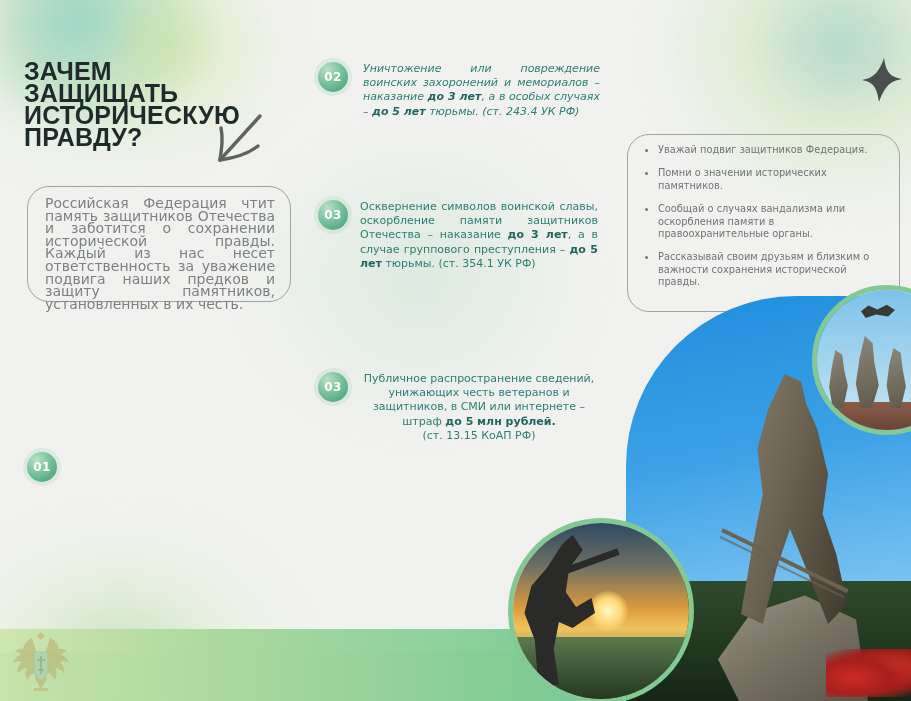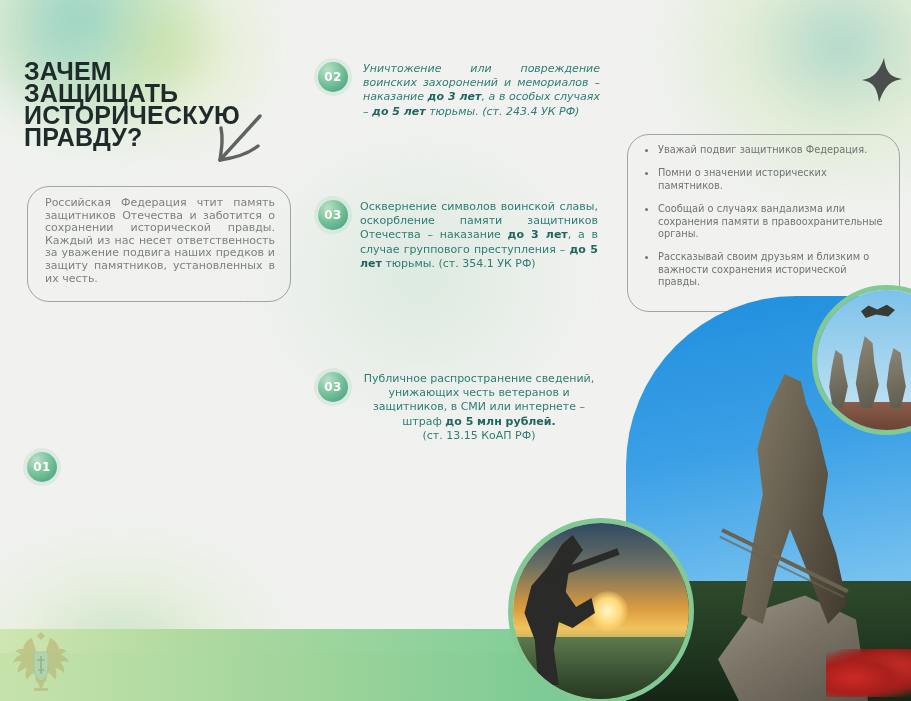--- a/index.html
+++ b/index.html
@@ -95,21 +95,21 @@
     border:1px solid #9fa5a3;
     border-radius:22px;
     background:transparent;
     box-sizing:border-box;
   }
   #why-box{left:27px;top:186px;width:264px;height:116px;}
   #can-box{left:627px;top:134px;width:273px;height:178px;}
 
   .why-text{
     position:absolute;left:45px;top:197px;width:230px;
-    font-size:11px;line-height:12.6px;color:#7c8280;
+    font-size:14px;line-height:12.6px;color:#7c8280;
     text-align:justify;
   }
 
   
   .bullets{
     position:absolute;left:644px;top:144px;width:244px;
     font-size:9.8px;line-height:12.4px;color:#6f7573;
   }
   .bullets li{margin:0 0 11px 0;}
   .bullets ul{margin:0;padding-left:14px;}
@@ -263,21 +263,21 @@
 
   <svg class="sparkle" viewBox="0 0 40 44">
     <path d="M22 0 C 24 14, 28 19, 40 21 C 28 23, 23 28, 17 44 C 15 29, 11 24, 0 22 C 12 20, 17 14, 22 0 Z" fill="#4a4f4d"></path>
   </svg>
 
   <div class="obox" id="can-box"></div>
   <div class="bullets">
     <ul>
         <li>Уважай подвиг защитников Федерация.</li>
         <li>Помни о значении исторических памятников.</li>
-        <li>Сообщай о случаях вандализма или сохранения памяти в правоохранительные органы.</li>
+        <li>Сообщай о случаях вандализма или оскорбления памяти в правоохранительные органы.</li>
         <li>Рассказывай своим друзьям и близким о важности сохранения исторической правды.</li>
       </ul>
   </div>
 
   <div class="photo-main">
     <div class="pm-sky"></div>
     <div class="pm-trees"></div>
     <div class="pm-rock"></div>
     <div class="pm-figure"></div>
     <div class="pm-sword"></div>

